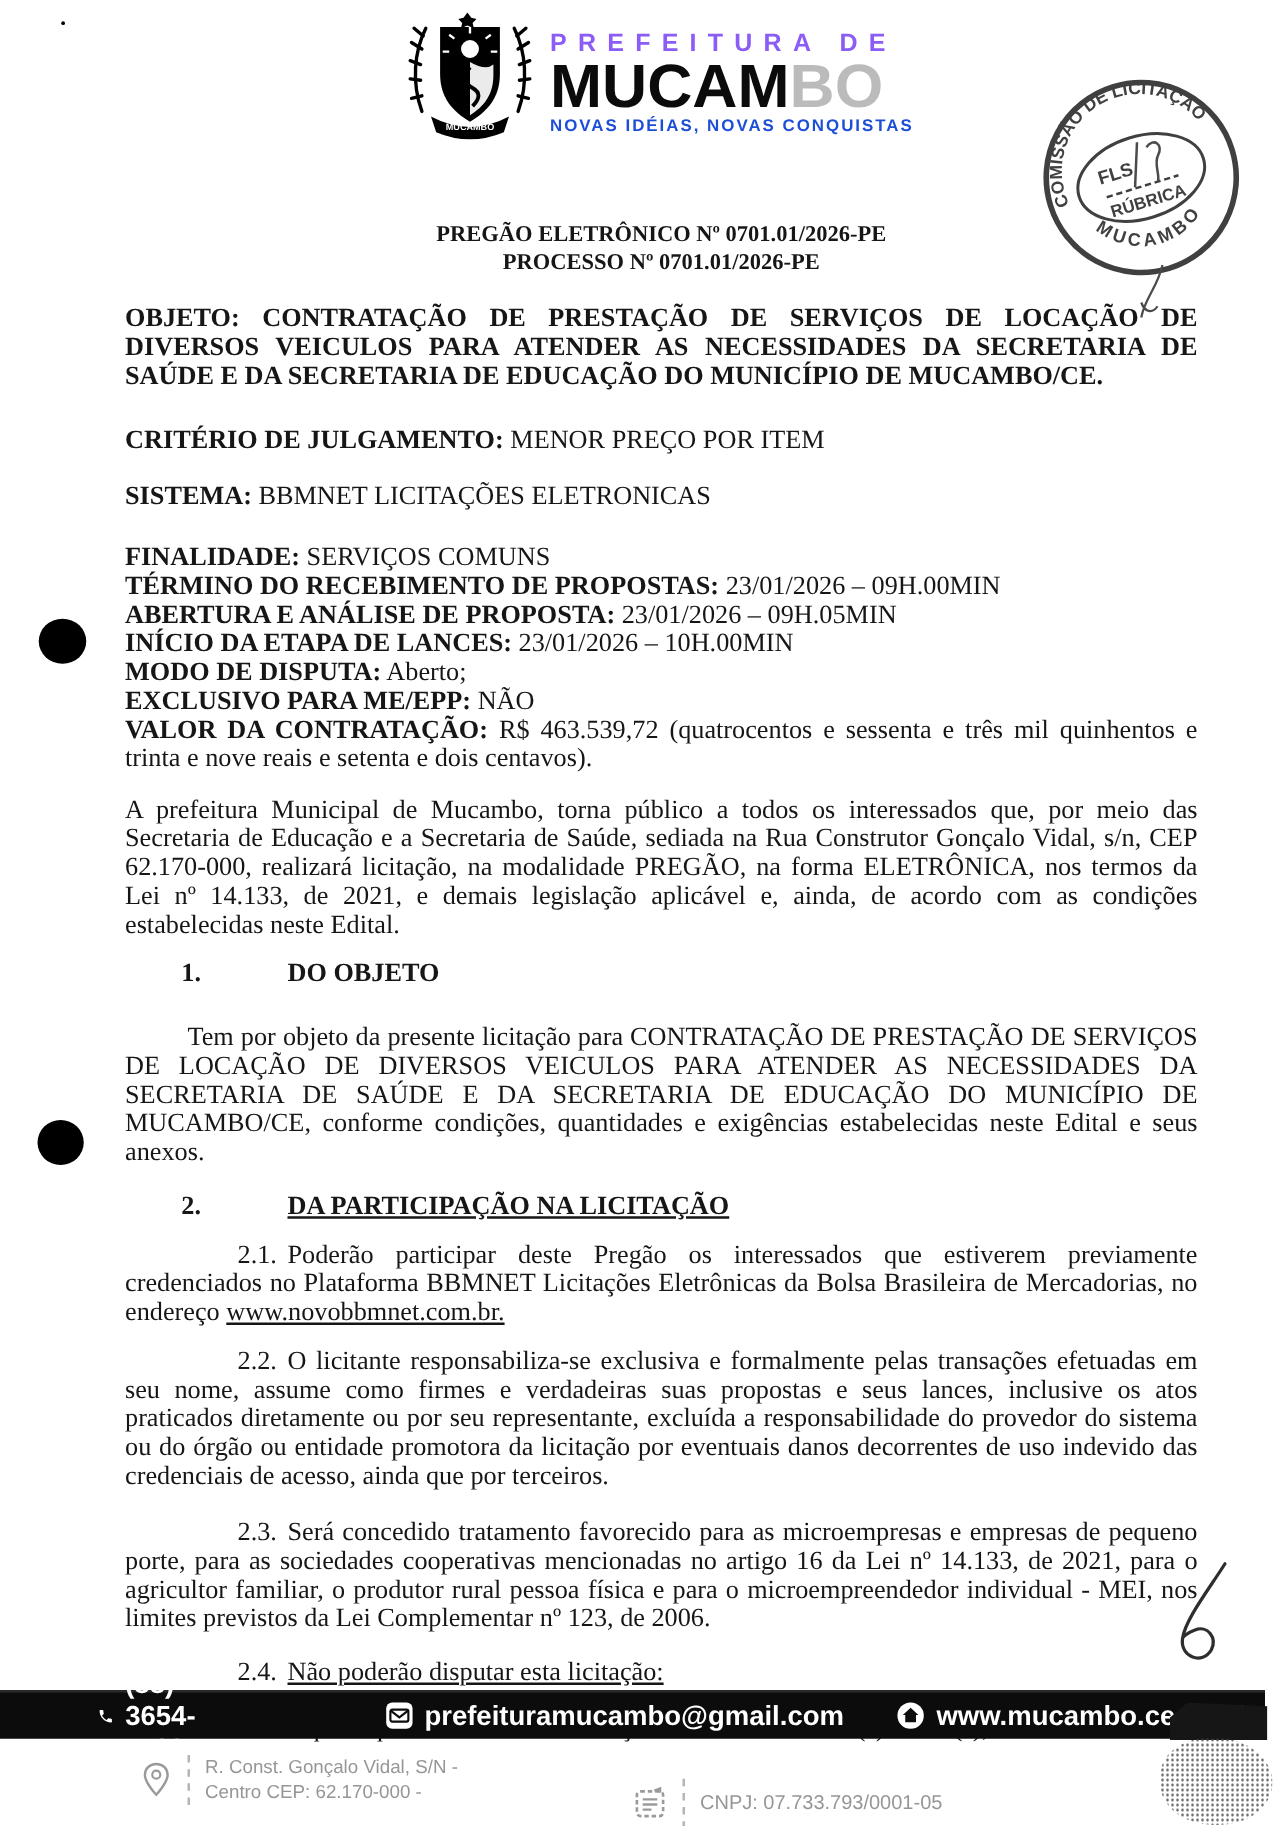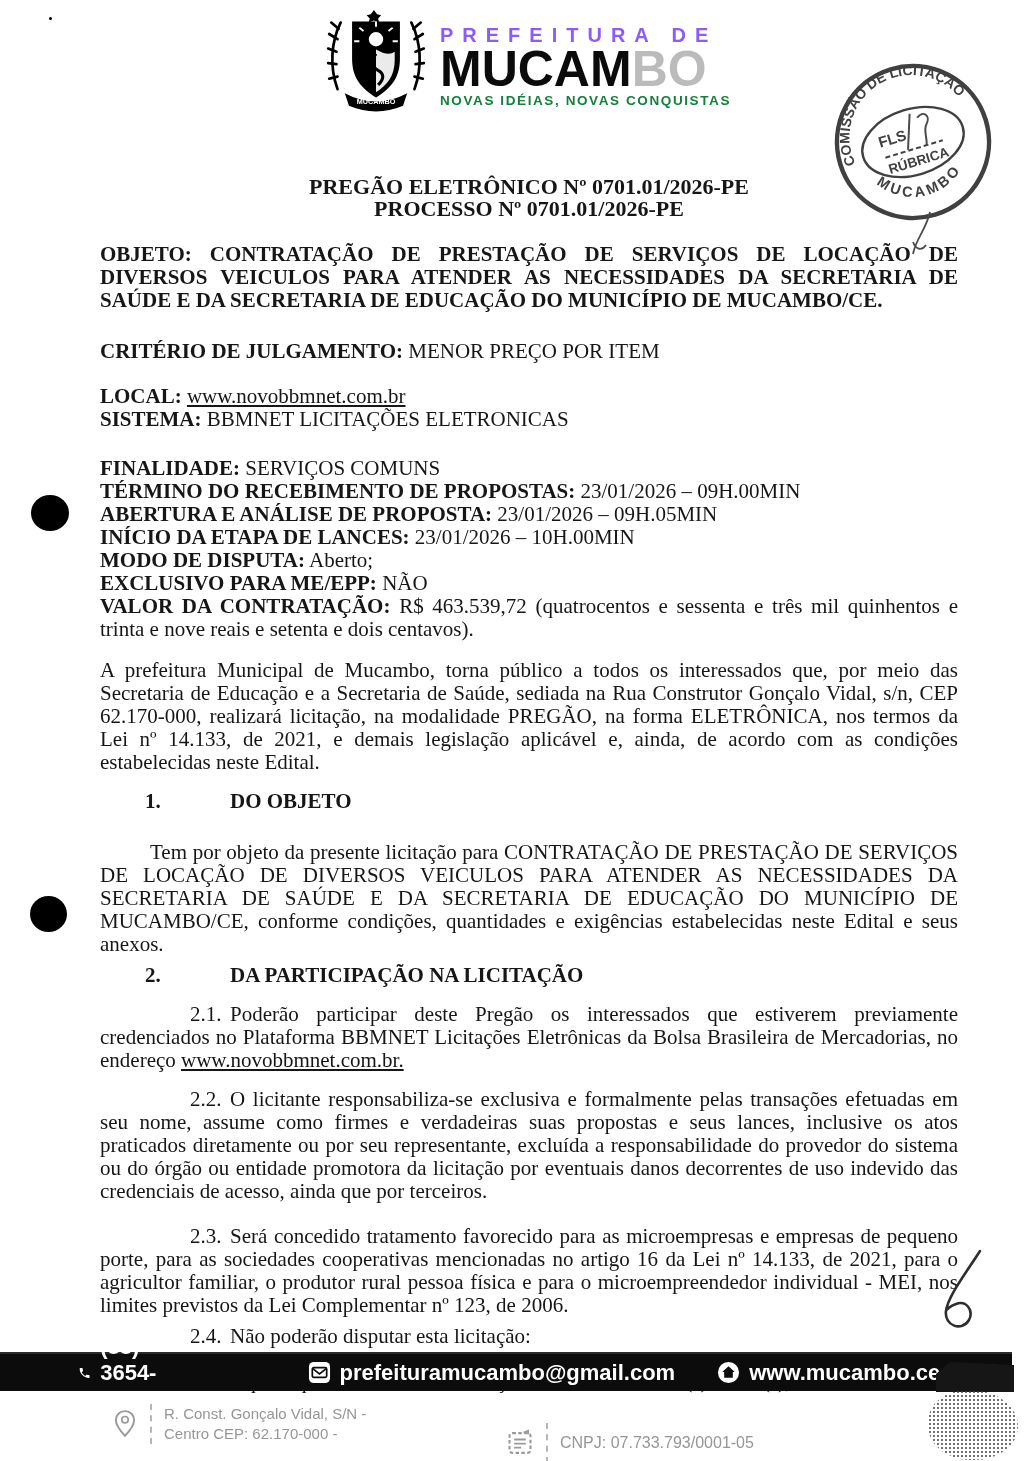--- a/index.html
+++ b/index.html
@@ -9,39 +9,39 @@
     background: #ffffff; overflow: hidden;
     font-family: "Liberation Serif", serif; color: #161616;
   }
   
   .logo { position:absolute; top:8px; left:322px; display:flex; align-items:flex-start; }
   .crest { width:108px; height:104px; }
   .logo-text { margin-left:10px; font-family:"Liberation Sans", sans-serif; }
   .pretitle { font-size:20px; font-weight:bold; letter-spacing:9px; color:#8b5cf6; margin-top:16px; }
   .brand { font-size:50px; font-weight:900; letter-spacing:0px; line-height:44px; color:#0b0b0b; transform:scaleY(.98); }
   .brand .faded { opacity:.28; filter:blur(.6px); }
-  .tagline { font-size:13.5px; font-weight:bold; letter-spacing:1.6px; color:#15803d; margin-top:2px; }
+  .tagline { font-size:13.5px; font-weight:bold; letter-spacing:1.6px; color:#1d4ed8; margin-top:2px; }
   .speck { position:absolute; background:#000; border-radius:50%; }
 
   
   .stamp { position:absolute; top:52px; left:818px; width:190px; height:210px; opacity:.88; }
 
   
   .punch { position:absolute; background:#000; border-radius:50%; }
 
   
   .doc-title { position:absolute; top:176px; left:100px; width:858px; text-align:center;
-               font-weight:bold; font-size:22px; line-height:22px; }
+               font-weight:bold; font-size:18px; line-height:22px; }
   .body { position:absolute; top:243px; left:100px; width:858px; font-size:21px; line-height:23px; }
   .jp { text-align: justify; }
   .lbl { font-weight: bold; }
   .allbold { font-weight: bold; }
   .gap14 { margin-top:28px; } .gap22 { margin-top:22px; } .gap26 { margin-top:26px; }
   .gap18 { margin-top:18px; } .gap16 { margin-top:16px; }
-  .gap24 { margin-top:8px; }
+  .gap24 { margin-top:20px;text-decoration:underline; }
   .link { text-decoration: underline; }
   .sec { font-weight:bold; padding-left:45px; }
   .numblk { display:inline-block; width:85px; }
   .ind { text-indent:45px; }
   .ind50 { text-indent:50px; }
 
   
   .hand6 { position:absolute; top:1248px; left:932px; width:60px; height:95px; }
 
   
@@ -129,21 +129,20 @@
     <div>PROCESSO Nº 0701.01/2026-PE</div>
   </div>
 
   <div class="body">
 
     <p class="jp allbold"><span class="lbl">OBJETO:</span> <span>CONTRATAÇÃO DE PRESTAÇÃO DE SERVIÇOS DE LOCAÇÃO DE DIVERSOS VEICULOS PARA ATENDER AS NECESSIDADES DA SECRETARIA DE SAÚDE E DA SECRETARIA DE EDUCAÇÃO DO MUNICÍPIO DE MUCAMBO/CE.</span></p>
 
     <p class="gap14"><span class="lbl">CRITÉRIO DE JULGAMENTO:</span> <span>MENOR PREÇO POR ITEM</span></p>
 
     <div class="gap22">
-      <p><span class="lbl">LOCAL:</span> <span class="link">www.novobbmnet.com.br</span></p>
       <p><span class="lbl">SISTEMA:</span> <span>BBMNET LICITAÇÕES ELETRONICAS</span></p>
     </div>
 
     <div class="gap26">
       <p><span class="lbl">FINALIDADE:</span> <span>SERVIÇOS COMUNS</span></p>
       <p><span class="lbl">TÉRMINO DO RECEBIMENTO DE PROPOSTAS:</span> <span>23/01/2026 – 09H.00MIN</span></p>
       <p><span class="lbl">ABERTURA E ANÁLISE DE PROPOSTA:</span> <span>23/01/2026 – 09H.05MIN</span></p>
       <p><span class="lbl">INÍCIO DA ETAPA DE LANCES:</span> <span>23/01/2026 – 10H.00MIN</span></p>
       <p><span class="lbl">MODO DE DISPUTA:</span> <span>Aberto;</span></p>
       <p><span class="lbl">EXCLUSIVO PARA ME/EPP:</span> <span>NÃO</span></p>

